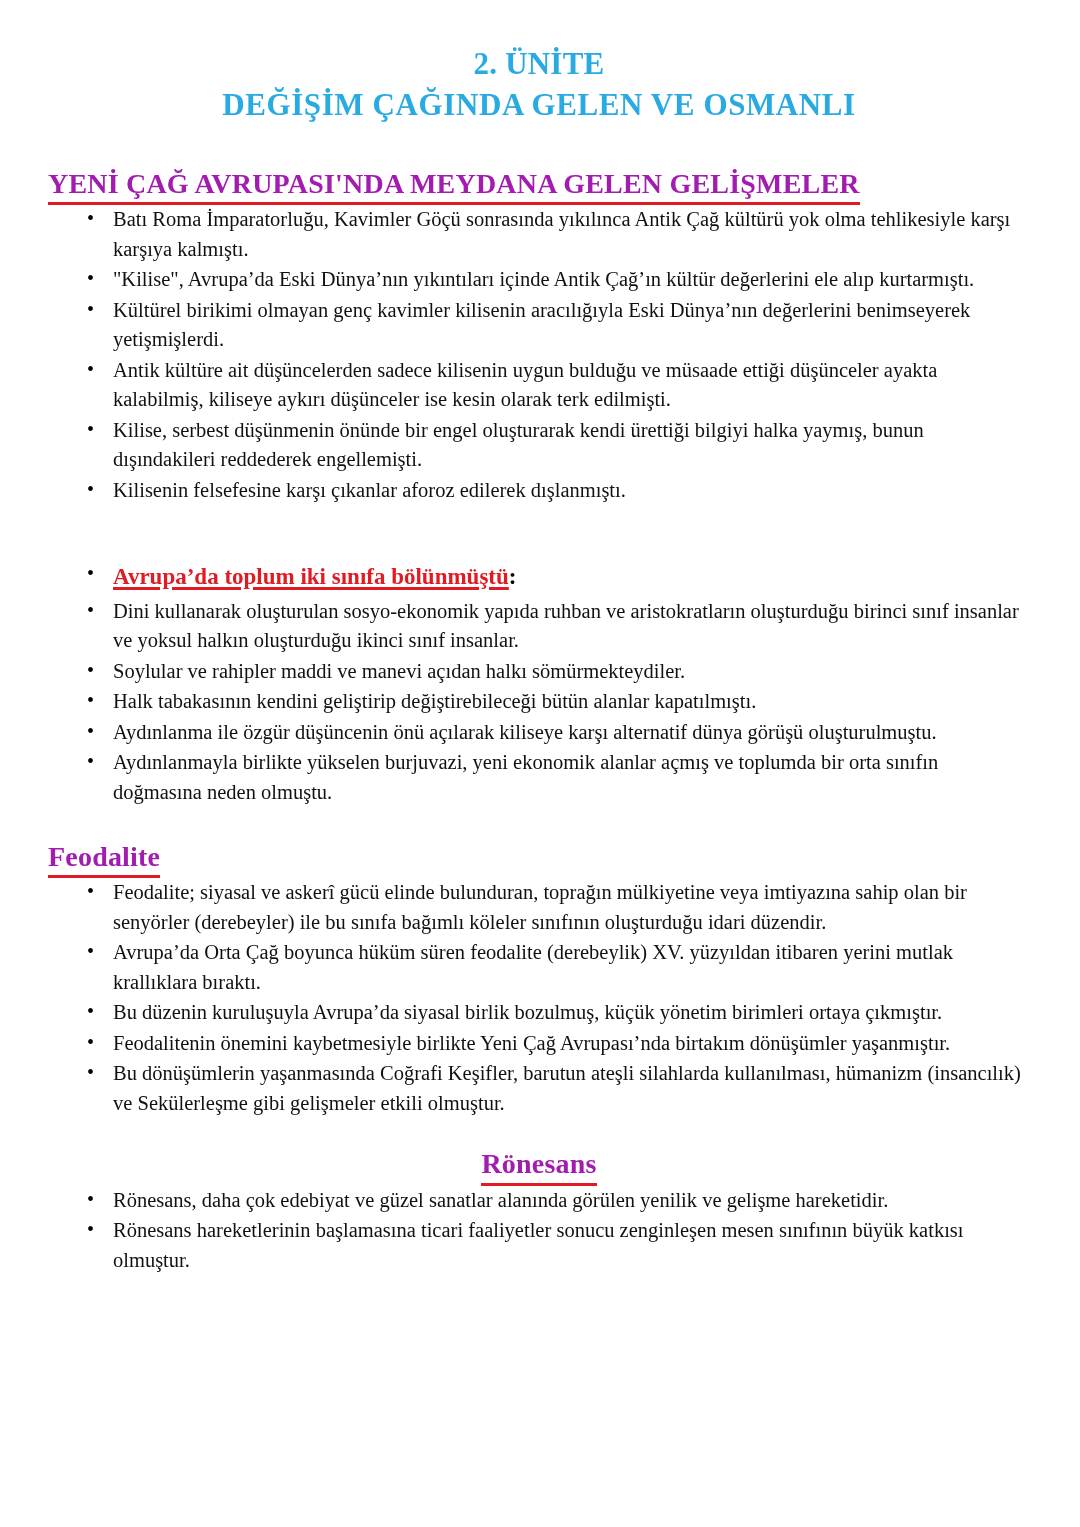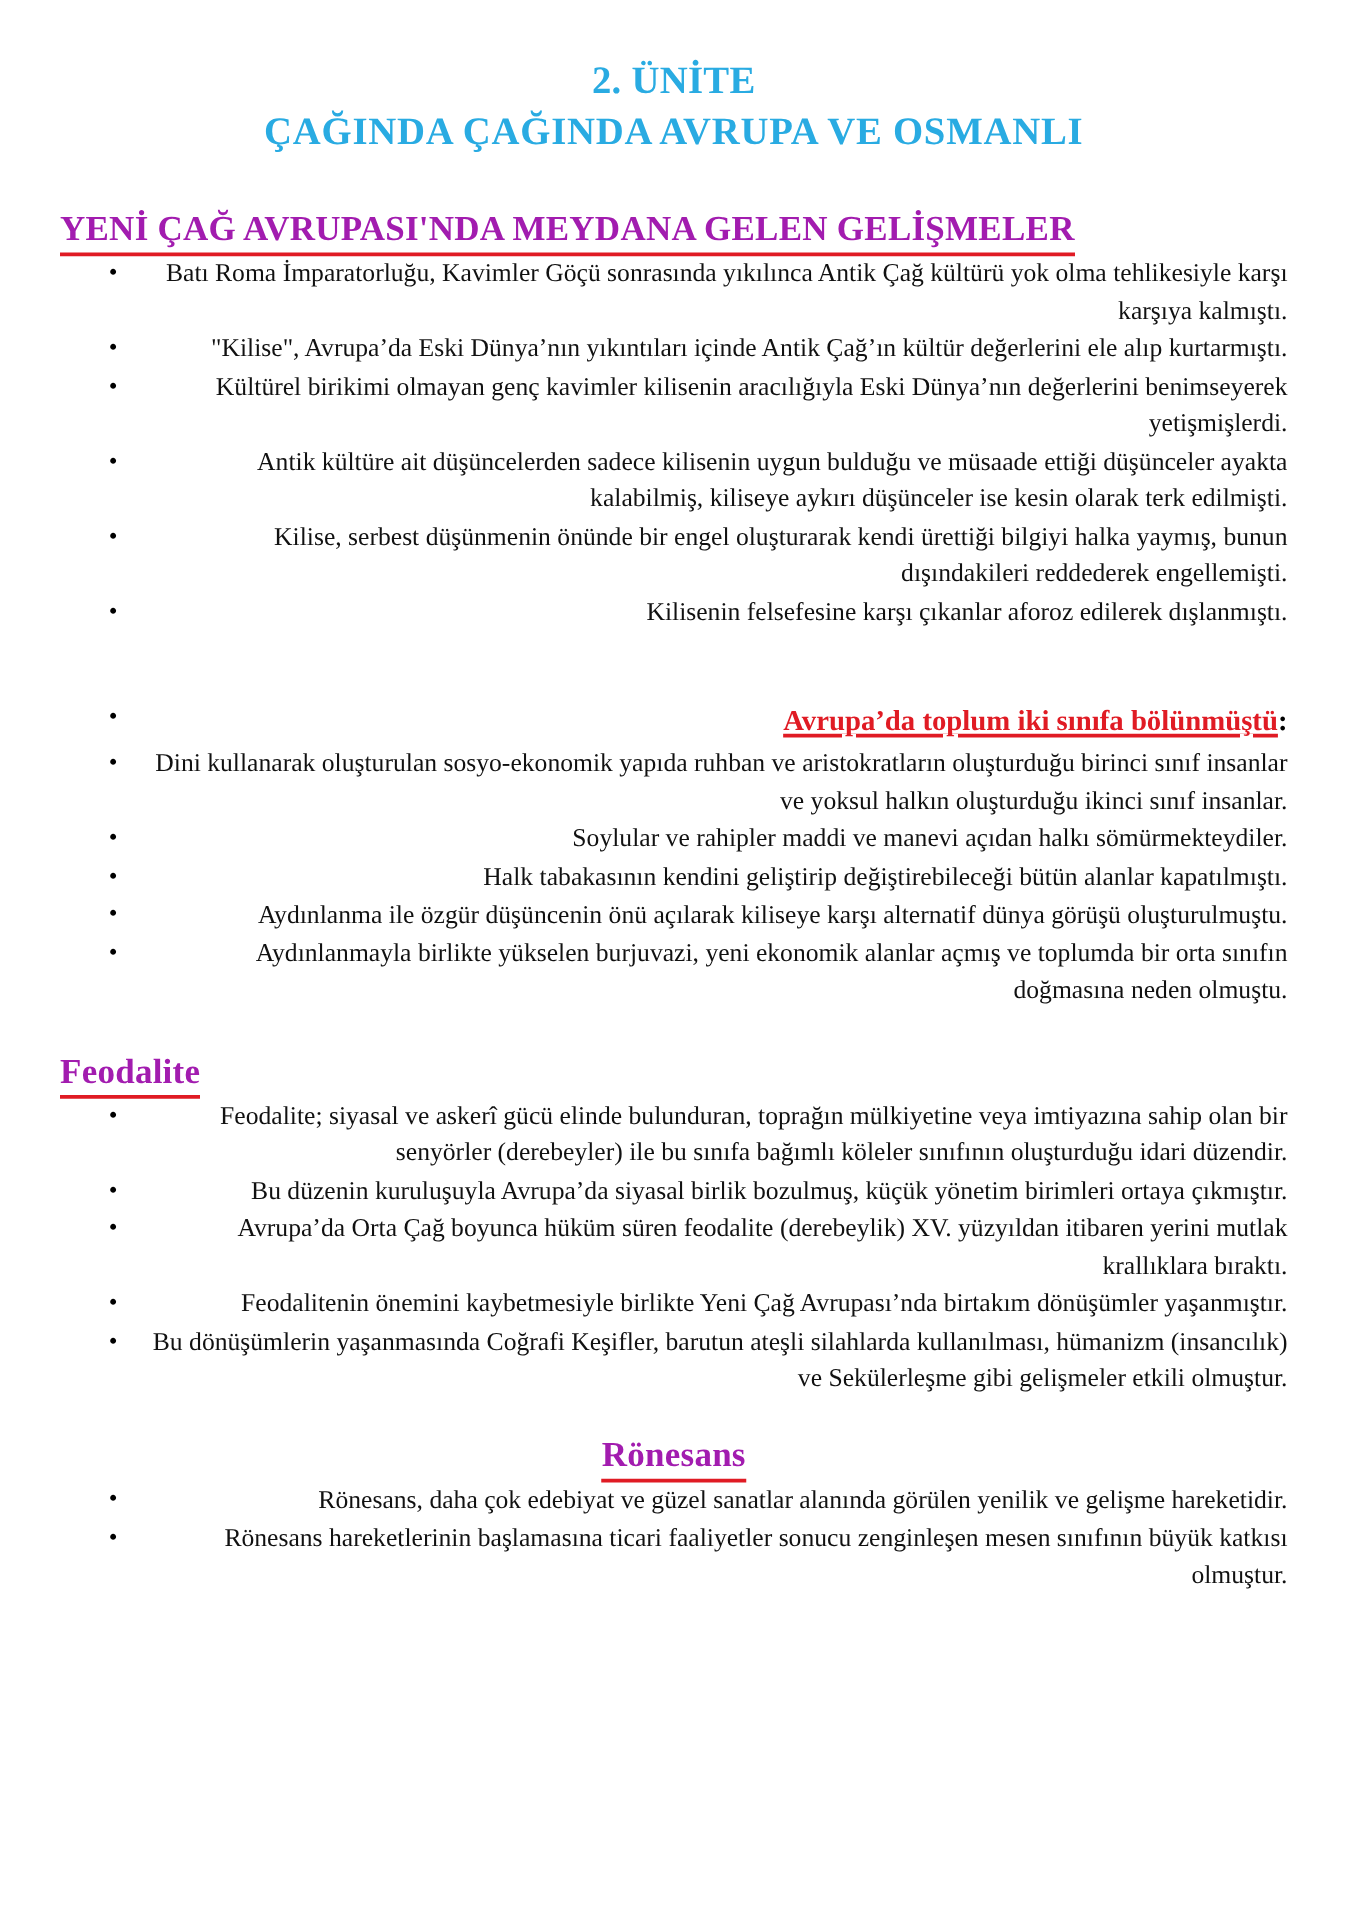--- a/index.html
+++ b/index.html
@@ -74,21 +74,21 @@
     margin: 0;
     padding: 0;
   }
   ul.bl > li {
     position: relative;
     padding-left: 65px;
     font-size: 20.5px;
     line-height: 1.44;
     color: #111111;
     margin: 0 0 1px 0;
-    text-align: right;
+    text-align: left;
   }
   ul.bl > li::before {
     content: "\2022";
     position: absolute;
     left: 39px;
     top: -1px;
     font-size: 20px;
     line-height: 1.44;
     color: #000000;
   }
@@ -113,21 +113,21 @@
   li.sub-head-li { padding-bottom: 2px; }
 
   .spacer-lg { height: 54px; }
 </style>
 </head>
 <body>
 
 <div class="page">
 
   <h1 class="doc-title-1">2. ÜNİTE</h1>
-  <h1 class="doc-title-2">ÇAĞINDA ÇAĞINDA AVRUPA VE OSMANLI</h1>
+  <h1 class="doc-title-2">DEĞİŞİM ÇAĞINDA GELEN VE OSMANLI</h1>
 
   <div class="heading-row gap-h1">
     <span class="sec-heading">YENİ ÇAĞ AVRUPASI'NDA MEYDANA GELEN GELİŞMELER</span>
   </div>
 
   <ul class="bl list-block">
     <li>Batı Roma İmparatorluğu, Kavimler Göçü sonrasında yıkılınca  Antik Çağ kültürü yok olma tehlikesiyle karşı karşıya kalmıştı.</li>
     <li>"Kilise", Avrupa’da Eski Dünya’nın yıkıntıları içinde Antik Çağ’ın kültür değerlerini ele alıp kurtarmıştı.</li>
     <li>Kültürel birikimi olmayan genç kavimler kilisenin aracılığıyla Eski Dünya’nın değerlerini benimseyerek yetişmişlerdi.</li>
     <li>Antik kültüre ait düşüncelerden sadece kilisenin uygun bulduğu ve müsaade ettiği düşünceler ayakta kalabilmiş, kiliseye aykırı düşünceler ise kesin olarak terk edilmişti.</li>
@@ -146,22 +146,22 @@
     <li>Aydınlanma ile özgür düşüncenin önü açılarak kiliseye karşı alternatif dünya görüşü oluşturulmuştu.</li>
     <li>Aydınlanmayla birlikte yükselen burjuvazi, yeni ekonomik alanlar açmış ve toplumda bir orta sınıfın doğmasına neden olmuştu.</li>
   </ul>
 
   <div class="heading-row gap-h3">
     <span class="sec-heading">Feodalite</span>
   </div>
 
   <ul class="bl list-block">
     <li>Feodalite; siyasal ve askerî gücü elinde bulunduran, toprağın mülkiyetine veya imtiyazına sahip olan bir senyörler (derebeyler) ile bu sınıfa bağımlı köleler sınıfının oluşturduğu idari düzendir.</li>
+    <li>Avrupa’da Orta Çağ boyunca hüküm süren feodalite (derebeylik) XV. yüzyıldan itibaren yerini mutlak krallıklara bıraktı.</li>
     <li>Bu düzenin kuruluşuyla Avrupa’da siyasal birlik bozulmuş, küçük yönetim birimleri ortaya çıkmıştır.</li>
-    <li>Avrupa’da Orta Çağ boyunca hüküm süren feodalite (derebeylik) XV. yüzyıldan itibaren yerini mutlak krallıklara bıraktı.</li>
     <li>Feodalitenin önemini kaybetmesiyle birlikte Yeni Çağ Avrupası’nda birtakım dönüşümler yaşanmıştır.</li>
     <li>Bu dönüşümlerin yaşanmasında Coğrafi Keşifler, barutun ateşli silahlarda kullanılması, hümanizm (insancılık) ve Sekülerleşme gibi gelişmeler etkili olmuştur.</li>
   </ul>
 
   <div class="heading-row gap-h4">
     <span class="sec-heading">Rönesans</span>
   </div>
 
   <ul class="bl list-block-tight">
     <li>Rönesans, daha çok edebiyat ve güzel sanatlar alanında görülen yenilik ve gelişme hareketidir.</li>

